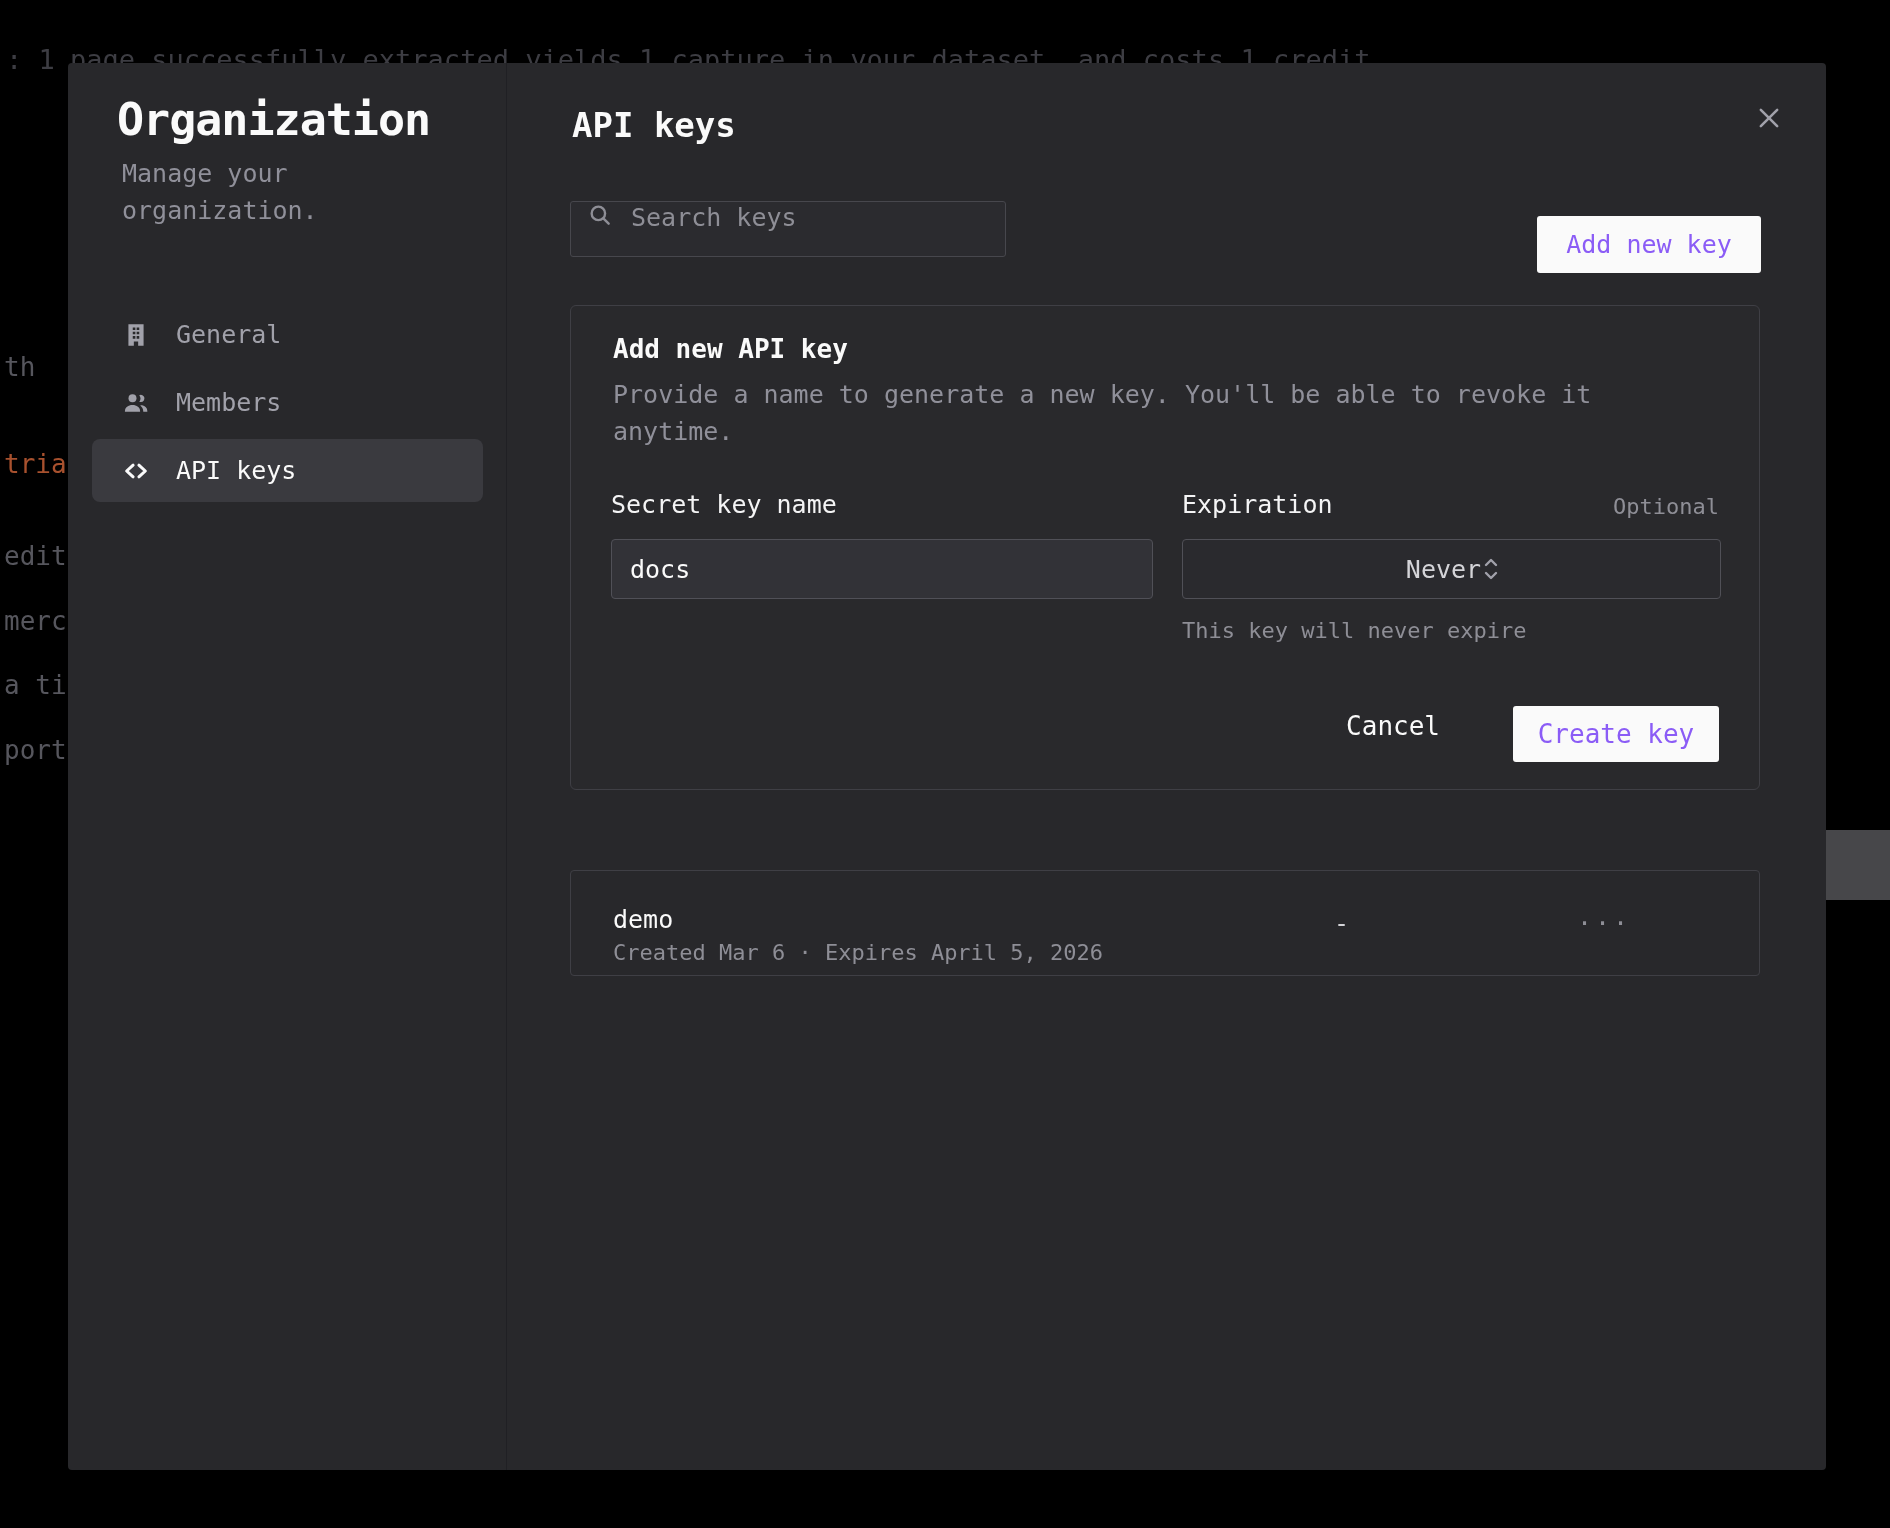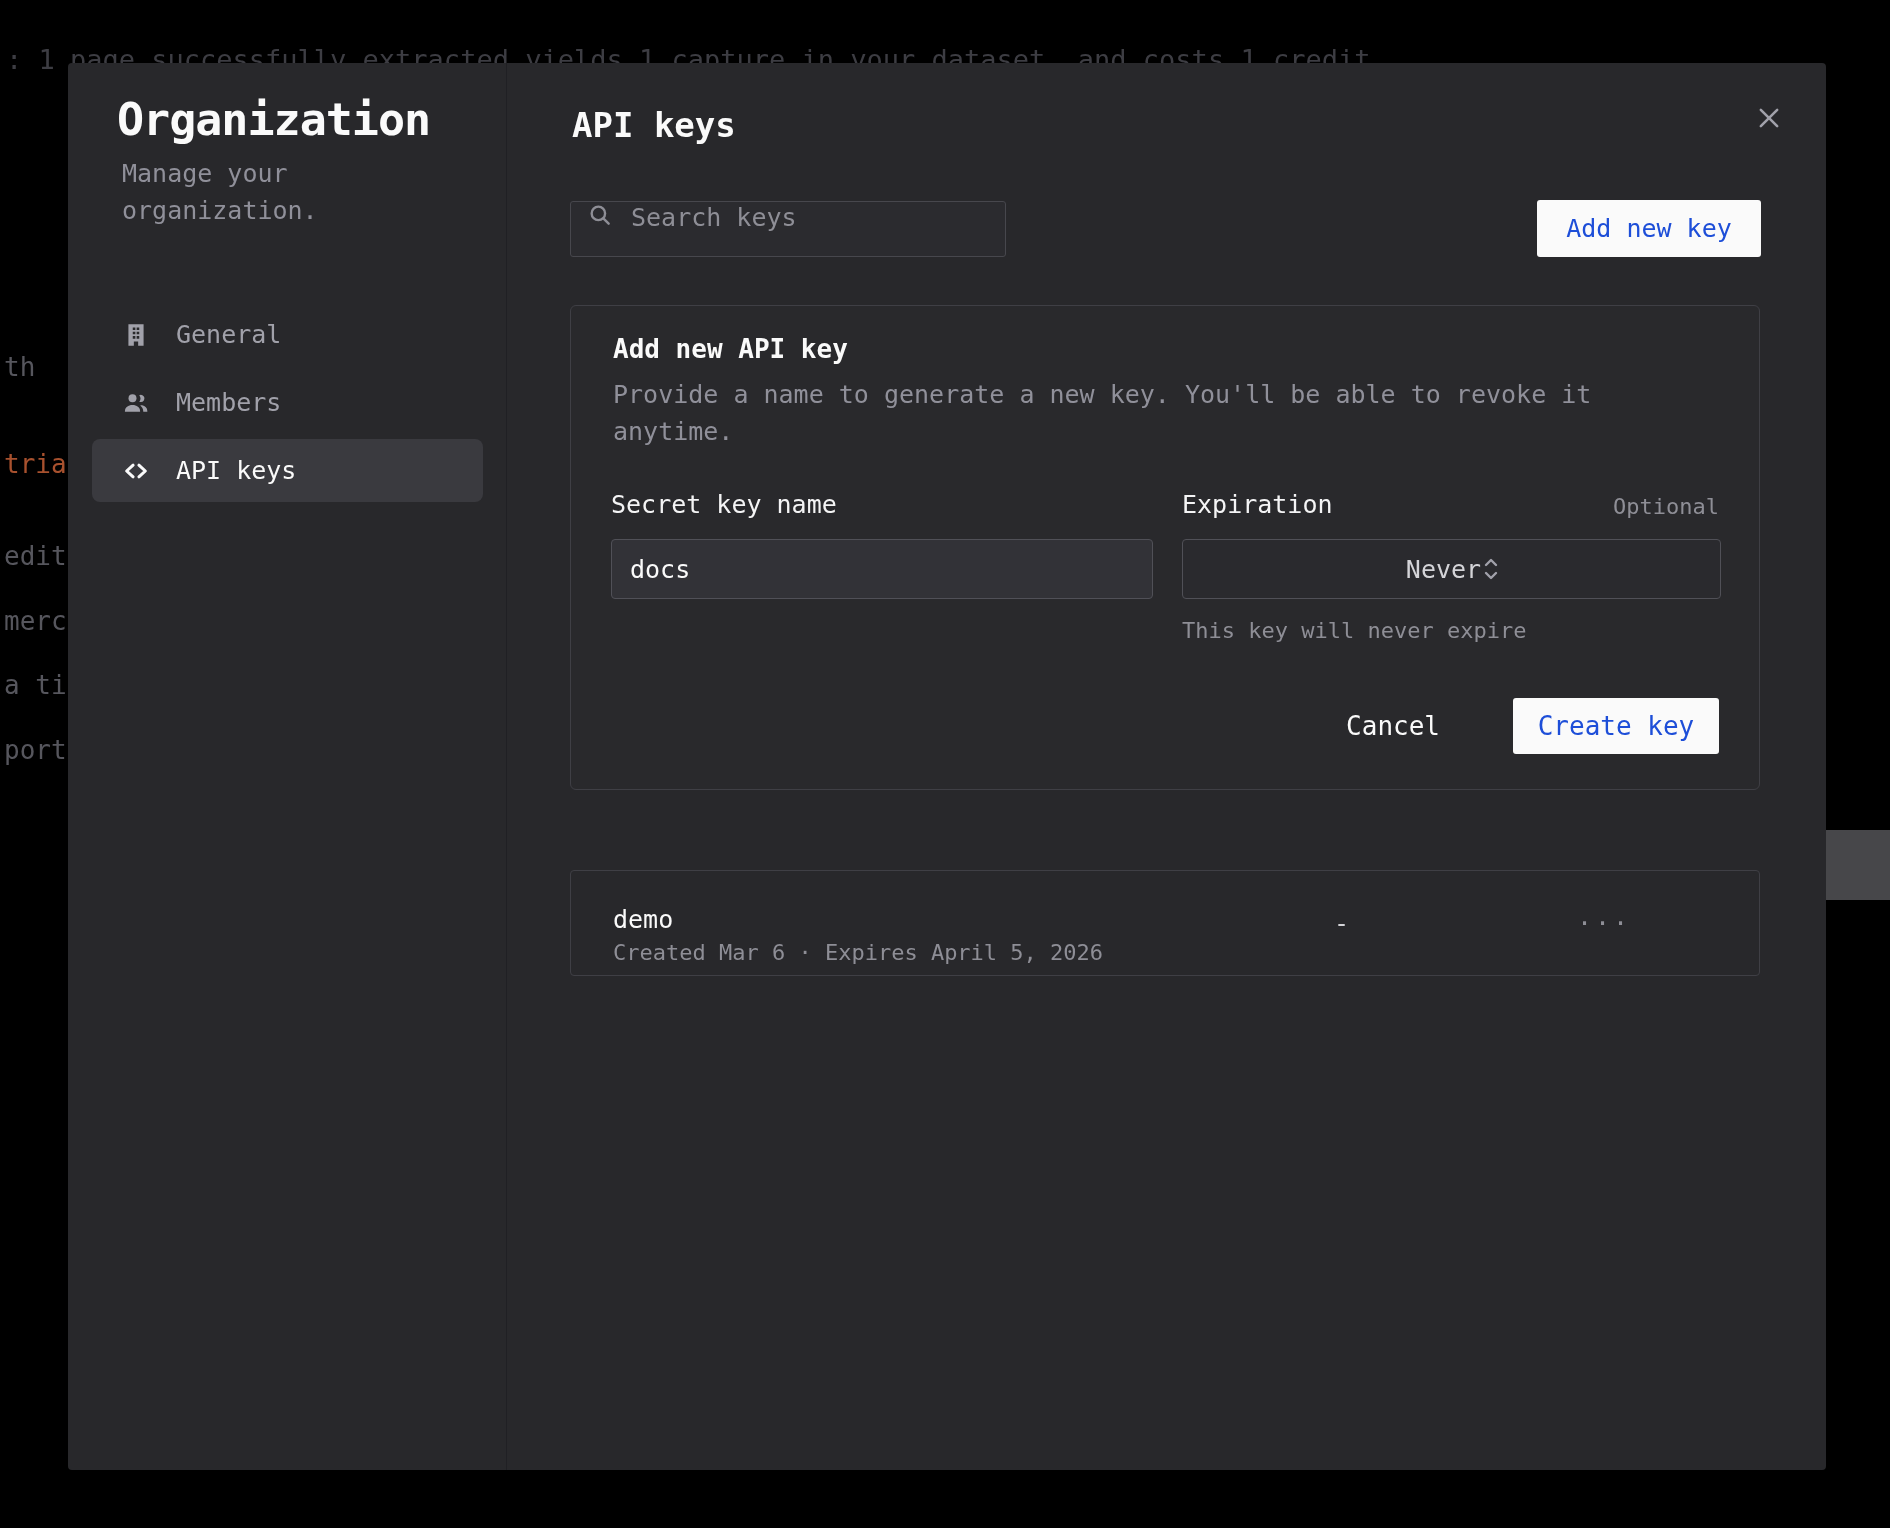--- a/index.html
+++ b/index.html
@@ -39,22 +39,22 @@
 
   
   .content{flex:1;position:relative;}
   .content-title{position:absolute;left:65px;top:42px;font-size:34px;font-weight:700;color:#fafafa;}
   .close-btn{position:absolute;right:40px;top:38px;width:34px;height:34px;display:flex;align-items:center;justify-content:center;cursor:pointer;}
   .search-box{position:absolute;left:63px;top:138px;width:436px;height:56px;box-sizing:border-box;
     border:1px solid #47474d;background:#2b2b2f;border-radius:3px;display:flex;align-items:flex-start;padding:0 16px;gap:16px;}
   .search-box input{background:transparent;border:none;outline:none;color:#e4e4e7;font-size:25px;width:100%;
     font-family:"DejaVu Sans Mono", monospace;}
   .search-box input::placeholder{color:#8e8e96;}
-  .btn-primary{background:#fafafa;color:#1d4ed8;border:none;border-radius:3px;font-size:25px;
-    font-family:"DejaVu Sans Mono", monospace;cursor:pointer;}
+  .btn-primary{background:#fafafa;color:#8b5cf6;border:none;border-radius:3px;font-size:25px;
+    font-family:"DejaVu Sans Mono", monospace;cursor:pointer;margin-top:16px;}
   .add-key-btn{position:absolute;right:65px;top:137px;width:224px;height:57px;}
 
   
   .card{position:absolute;left:63px;top:242px;width:1190px;height:485px;box-sizing:border-box;
     border:1px solid #3f3f45;border-radius:6px;background:#29292c;}
   .card-title{position:absolute;left:42px;top:28px;font-size:26px;font-weight:700;color:#fafafa;}
   .card-desc{position:absolute;left:42px;top:70px;width:1070px;font-size:25px;line-height:37px;color:#90909a;}
   .field-label{position:absolute;font-size:25px;color:#f4f4f5;}
   .lbl-name{left:40px;top:184px;}
   .lbl-exp{left:611px;top:184px;}

